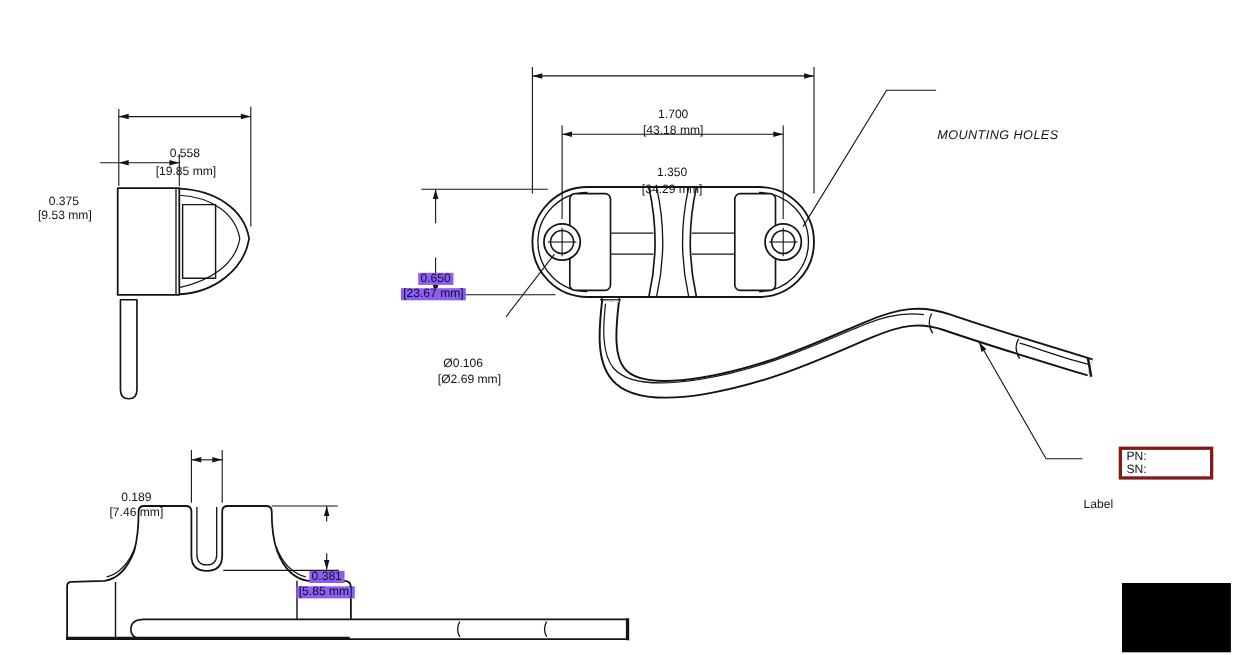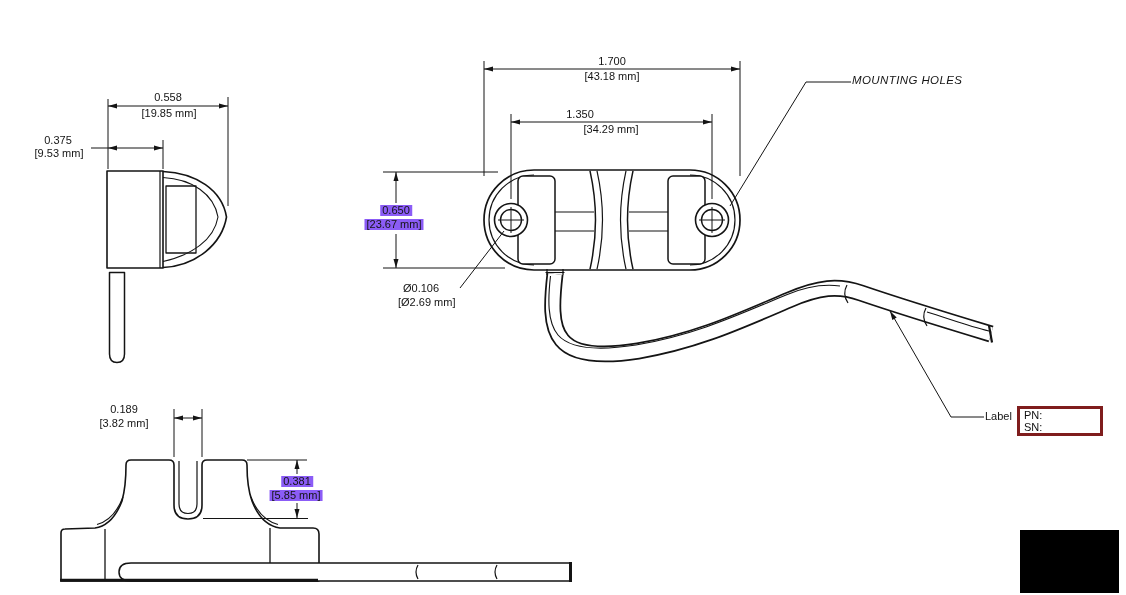--- a/index.html
+++ b/index.html
@@ -1,19 +1,19 @@
 <!DOCTYPE html>
 <html><head>
 <meta charset="utf-8">
 <style>
   html,body{margin:0;padding:0;background:#fff;}
   #canvas{position:relative;width:1126px;height:595px;background:#ffffff;overflow:hidden;
           font-family:"Liberation Sans","DejaVu Sans",sans-serif;color:#111;}
   svg{position:absolute;left:0;top:0;}
-  .txt{position:absolute;font-size:11px;line-height:11px;white-space:nowrap;color:#141414;}
+  .txt{position:absolute;font-size:11px;line-height:11px;white-space:nowrap;color:#141414;margin-top:43px;}
   .ctr{transform:translateX(-50%);}
   .bgw{background:#8b5cf6;padding:0 2px;}
   .note{font-size:11.5px;letter-spacing:.4px;font-style:italic;}
   .pnbox{position:absolute;left:1017px;top:406px;width:76px;height:24px;border:3px solid #7f1d1d;
          background:#fff;font-size:11px;line-height:12px;padding:0 0 0 4px;}
   .blackblock{position:absolute;left:1020px;top:530px;width:99px;height:63px;background:#000;}
 </style>
 </head>
 <body>
 
@@ -144,34 +144,34 @@
   </g>
 </svg>
 
 <div class="txt ctr" style="left:168px;top:92px">0.558</div>
 <div class="txt ctr" style="left:169px;top:108px">[19.85 mm]</div>
 <div class="txt ctr" style="left:58px;top:135px">0.375</div>
 <div class="txt ctr" style="left:59px;top:148px">[9.53 mm]</div>
 
 <div class="txt ctr" style="left:612px;top:56px">1.700</div>
 <div class="txt ctr" style="left:612px;top:71px">[43.18 mm]</div>
-<div class="txt ctr" style="left:580px;top:109px">1.350</div>
+<div class="txt ctr" style="left:611px;top:109px">1.350</div>
 <div class="txt ctr" style="left:611px;top:124px">[34.29 mm]</div>
 <div class="txt ctr bgw" style="left:396px;top:205px">0.650</div>
 <div class="txt ctr bgw" style="left:394px;top:219px">[23.67 mm]</div>
 <div class="txt" style="left:403px;top:283px">Ø0.106</div>
 <div class="txt" style="left:398px;top:297px">[Ø2.69 mm]</div>
 <div class="txt note" style="left:852px;top:75px">MOUNTING HOLES</div>
 
 <div class="txt" style="left:985px;top:411px">Label</div>
 <div class="pnbox">
   <div>PN:</div>
   <div>SN:</div>
 </div>
 
 <div class="txt ctr" style="left:124px;top:404px">0.189</div>
-<div class="txt ctr" style="left:124px;top:418px">[3.82 mm]</div>
+<div class="txt ctr" style="left:124px;top:418px">[7.46 mm]</div>
 <div class="txt ctr bgw" style="left:297px;top:476px">0.381</div>
 <div class="txt ctr bgw" style="left:296px;top:490px">[5.85 mm]</div>
 
 <div class="blackblock"></div>
 
 </div>
 
 </body></html>

